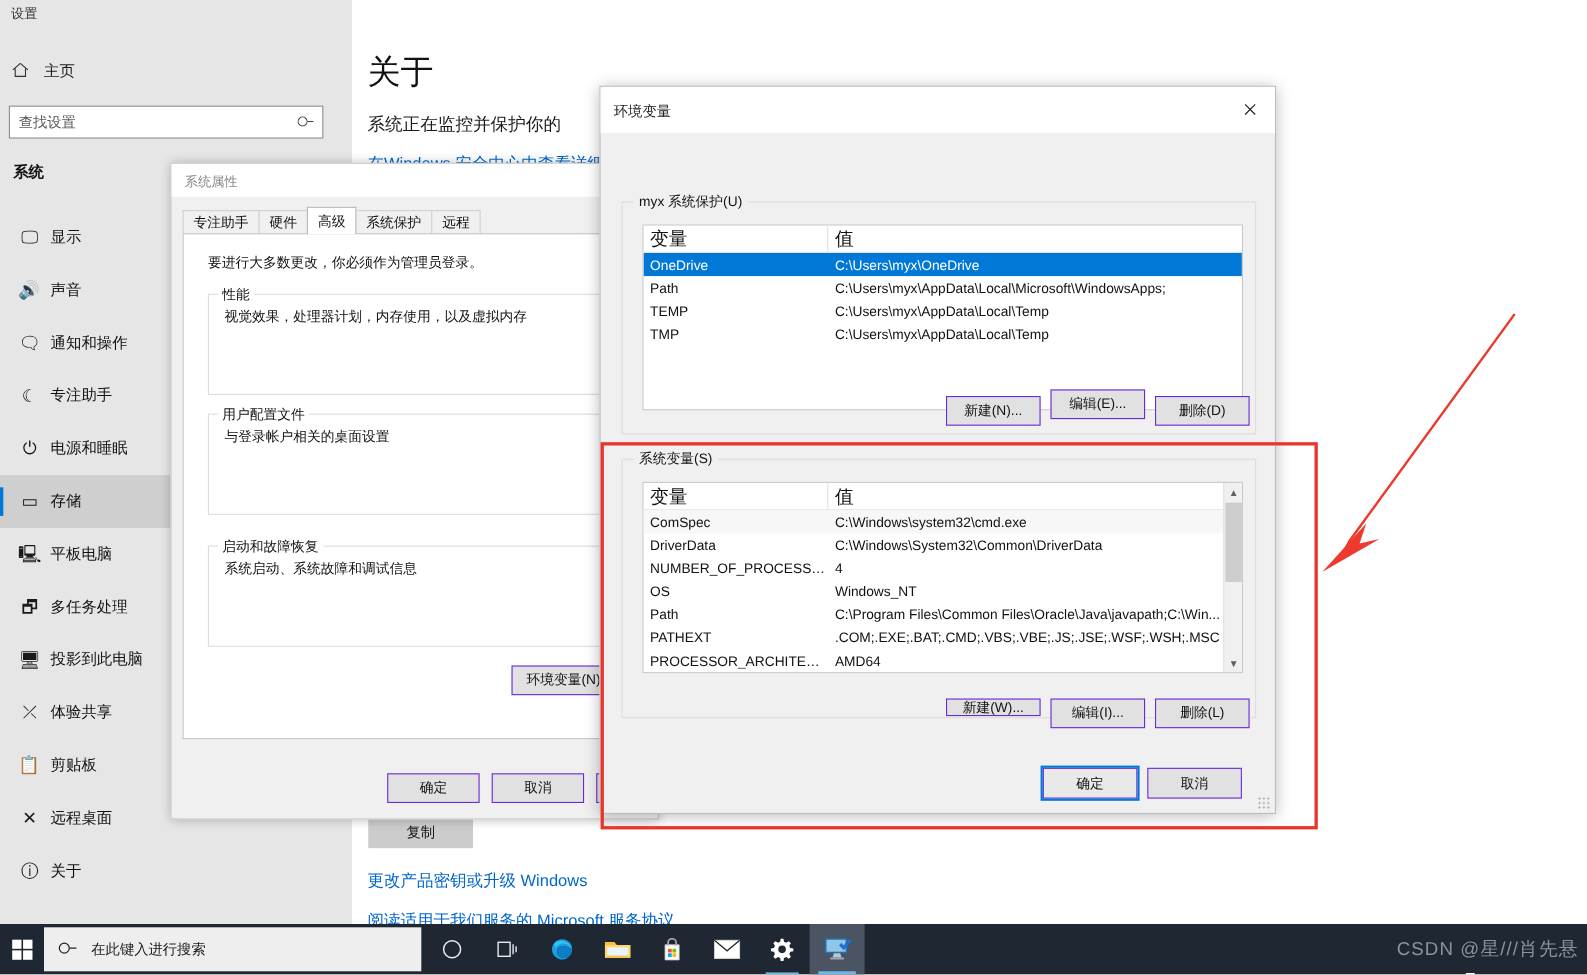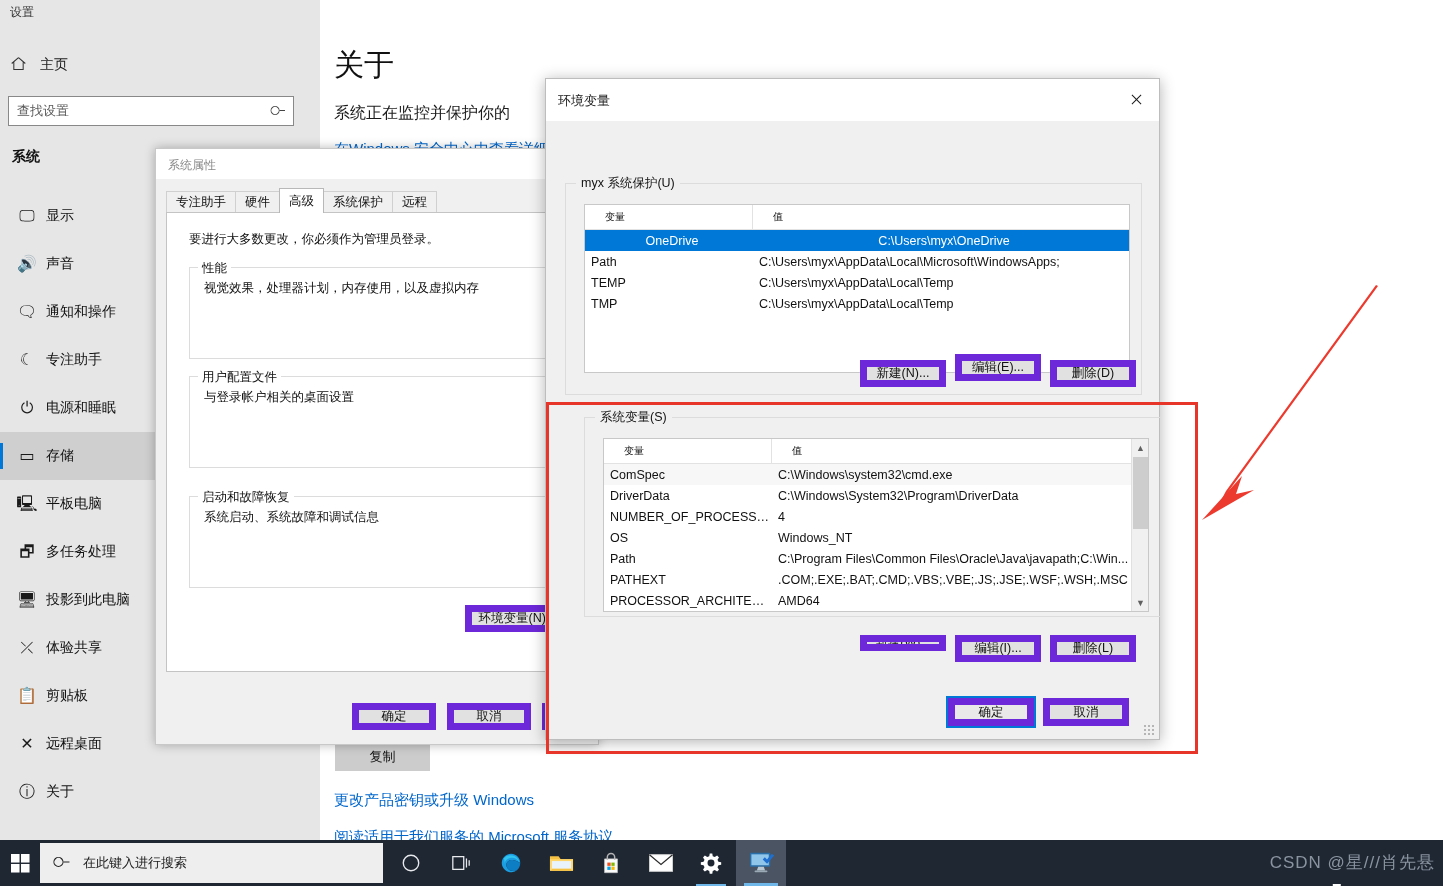--- a/index.html
+++ b/index.html
@@ -100,21 +100,21 @@
     position:absolute; border:1px solid #dcdcdc;
   }
   .group > .gl {
     position:absolute; left:8px; top:-8px; background:#fff;
     padding:0 4px; font-size:12.5px; color:#111;
   }
   .group > .gd {
     position:absolute; left:14px; top:12px; font-size:12.5px; color:#111;
   }
   .winbtn {
-    background:#e1e1e1; border:7px solid #6d28d9;
+    background:#e1e1e1; border:1px solid #6d28d9;
     font-size:12.5px; color:#111;
     display:flex; align-items:center; justify-content:center;
     cursor:default; white-space:nowrap; overflow:hidden;
   }
   .sp-okrow { position:absolute; left:0; bottom:0; width:100%; height:55px; }
 
   
   .envdlg {
     position:absolute; left:545px; top:78px; width:615px; height:662px;
     background:#f0f0f0; border:1px solid #bdbdbd;
@@ -134,25 +134,25 @@
   .env-group > .egl {
     position:absolute; left:10px; top:-9px; background:#f0f0f0;
     padding:0 5px; font-size:12.5px; color:#111; white-space:nowrap;
   }
   .lv {
     position:absolute; background:#fff; border:1px solid #c8c8c8;
     overflow:hidden;
   }
   .lv-head { display:flex; height:25px; border-bottom:1px solid #e2e2e2; }
   .lv-head .hc {
-    font-size:10px; color:#111; display:flex; align-items:center;
-    padding-left:20px; border-right:1px solid #e2e2e2;
+    font-size:17px; color:#111; display:flex; align-items:center;
+    padding-left:6px; border-right:1px solid #e2e2e2;
   }
   .lv-row { display:flex; height:21px; align-items:center; }
-  .lv-row.sel { background:#0078d7;text-align:center; }
+  .lv-row.sel { background:#0078d7; }
   .lv-row.sel .c { color:#fff; }
   .lv-row.alt { background:#f7f7f7; }
   .lv-row .c {
     font-size:12.5px; color:#111; padding-left:6px;
     white-space:nowrap; overflow:hidden; text-overflow:ellipsis;
   }
   .sbar {
     position:absolute; right:0; top:0; width:17px; height:100%;
     background:#f0f0f0; border-left:1px solid #e0e0e0;
   }
@@ -389,35 +389,35 @@
             </div>
             <div class="lv-row">
               <div class="c" style="width: 168px;">TMP</div>
               <div class="c" style="flex: 1 1 0%;">C:\Users\myx\AppData\Local\Temp</div>
             </div>
           </div>
       </div>
     </div>
     <div id="userBtns"></div>
 
-    <div class="env-group" style="left:19px; top:338px; width:577px; height:200px;margin-left:19px;">
+    <div class="env-group" style="left:19px; top:338px; width:577px; height:236px;">
       <span class="egl">系统变量(S)</span>
       <div class="lv" style="left:18px; top:20px; width:546px; height:174px;">
         <div class="lv-head">
           <div class="hc" style="width:168px;">变量</div>
           <div class="hc" style="flex:1; border-right:none;">值</div>
         </div>
         <div id="sysRows">
             <div class="lv-row alt">
               <div class="c" style="width: 168px;">ComSpec</div>
               <div class="c" style="flex: 1 1 0%;">C:\Windows\system32\cmd.exe</div>
             </div>
             <div class="lv-row">
               <div class="c" style="width: 168px;">DriverData</div>
-              <div class="c" style="flex: 1 1 0%;">C:\Windows\System32\Program\DriverData</div>
+              <div class="c" style="flex: 1 1 0%;">C:\Windows\System32\Common\DriverData</div>
             </div>
             <div class="lv-row">
               <div class="c" style="width: 168px;">NUMBER_OF_PROCESSORS</div>
               <div class="c" style="flex: 1 1 0%;">4</div>
             </div>
             <div class="lv-row">
               <div class="c" style="width: 168px;">OS</div>
               <div class="c" style="flex: 1 1 0%;">Windows_NT</div>
             </div>
             <div class="lv-row">

